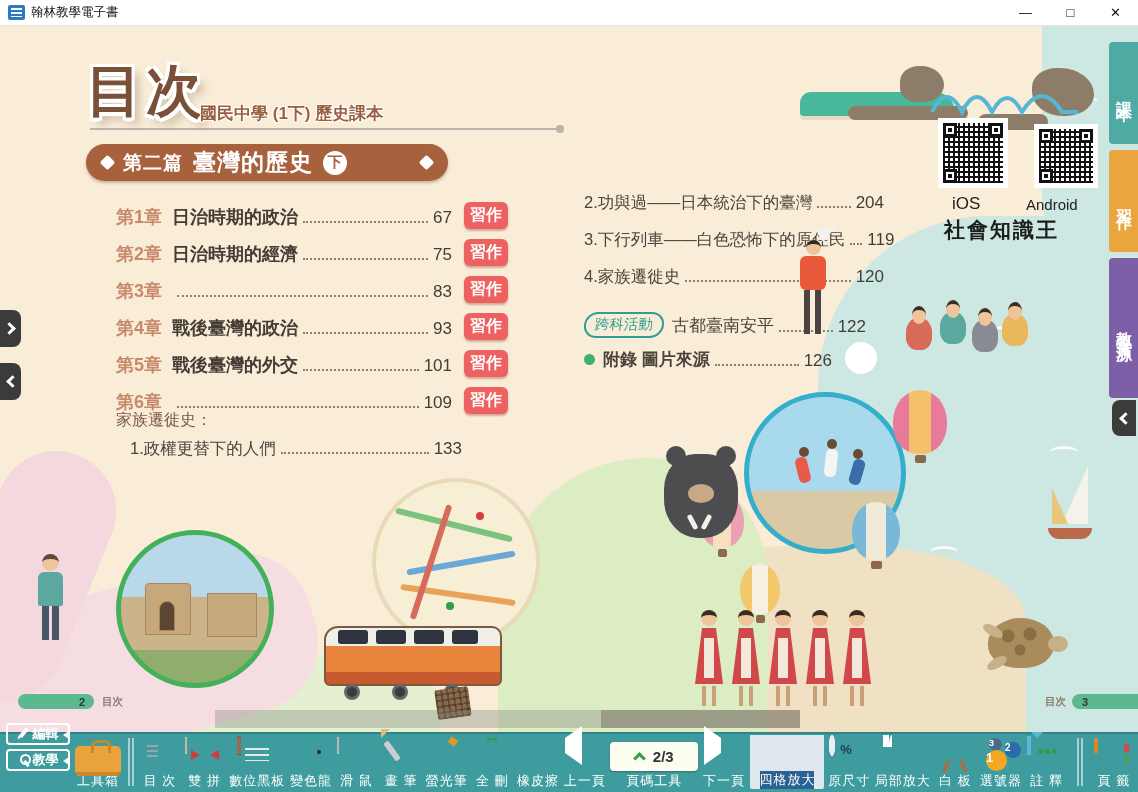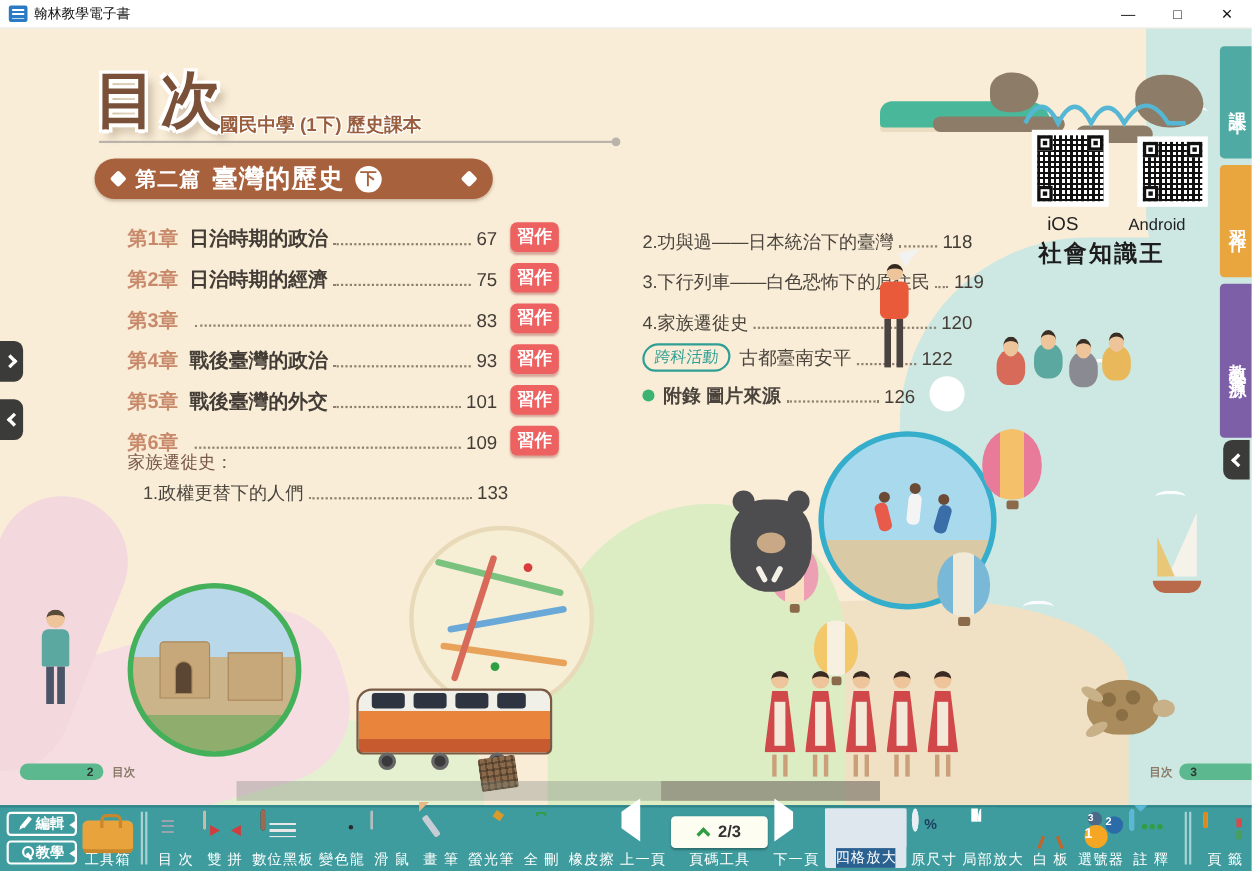--- a/index.html
+++ b/index.html
@@ -67,21 +67,21 @@
   .pg{color:#433d36;font-size:17px;margin-bottom:1px;}
   .hw{background:#ee6161;color:#fff;font-weight:bold;font-size:16px;border-radius:6px;
     width:44px;height:27px;display:flex;align-items:center;justify-content:center;margin-left:12px;
     box-shadow:0 2px 2px rgba(150,40,40,.35);cursor:pointer;}
 
   #explore-h{left:116px;top:384px;font-size:16px;color:#7a5a48;}
   #explore{left:130px;top:406px;width:332px;}
   .sub-row{display:flex;align-items:flex-end;height:28px;font-size:16.5px;color:#4a443c;}
 
   
-  #rcol{left:584px;top:168px;width:300px;text-align:center;}
+  #rcol{left:584px;top:151px;width:300px;text-align:center;}
   .r-row{display:flex;align-items:flex-end;height:37px;font-size:16.5px;color:#4a443c;white-space:nowrap;}
   #cross-row{left:584px;top:278px;width:282px;display:flex;align-items:flex-end;height:34px;}
   .cross-pill{border:2px solid #2f9f93;color:#2f9f93;border-radius:14px;font-size:14.5px;
     padding:1px 9px 2px;transform:skewX(-6deg);white-space:nowrap;margin-right:8px;cursor:pointer;}
   .cross-label{color:#4a443c;font-size:17px;white-space:nowrap;margin-bottom:1px;}
   #appendix-row{left:584px;top:316px;width:248px;display:flex;align-items:flex-end;height:30px;}
   .gdot{width:11px;height:11px;border-radius:50%;background:#3cb371;margin:0 8px 7px 0;flex:0 0 auto;}
   .app-label{color:#4a443c;font-size:17px;font-weight:bold;white-space:nowrap;margin-bottom:1px;}
 
   
@@ -169,21 +169,21 @@
   .chev{width:9px;height:9px;border-top:3px solid #fff;border-right:3px solid #fff;}
   .chev.left{transform:rotate(-135deg);margin-left:3px;}
   .chev.right{transform:rotate(45deg);margin-right:3px;}
   #r-collapse{right:2px;top:374px;width:24px;height:36px;border-radius:8px 0 0 8px;}
   #l-expand{left:0;top:284px;width:21px;height:37px;border-radius:0 8px 8px 0;}
   #l-collapse{left:0;top:337px;width:21px;height:37px;border-radius:0 8px 8px 0;}
 
   
   #toolbar{position:relative;height:60px;background:#3f9c9e;border-top:2px solid #2e8488;
     display:flex;align-items:flex-end;padding:0 4px 3px 6px;}
-  .mode-col{display:flex;flex-direction:column;gap:4px;margin:0 4px 3px 0;}
+  .mode-col{display:flex;flex-direction:column;gap:4px;margin:0 4px 18px 0;}
   .mode-btn{position:relative;width:64px;height:22px;border:2px solid #fff;border-radius:4px;color:#fff;
     font-size:13px;font-weight:bold;display:flex;align-items:center;justify-content:center;gap:3px;cursor:pointer;}
   .mode-btn::after{content:"";position:absolute;right:-1px;top:6px;border-top:4px solid transparent;
     border-bottom:4px solid transparent;border-right:6px solid #fff;}
   .m-ic{width:12px;height:12px;position:relative;flex:0 0 auto;}
   .m-ic.pencil::before{content:"";position:absolute;left:4px;top:-1px;width:4px;height:11px;background:#fff;transform:rotate(40deg);}
   .m-ic.pencil::after{content:"";position:absolute;left:0;top:8px;border-top:4px solid #fff;border-right:4px solid transparent;transform:rotate(12deg);}
   .m-ic.mic::before{content:"";position:absolute;left:2px;top:0;width:7px;height:7px;border:2px solid #fff;border-radius:50%;}
   .m-ic.mic::after{content:"";position:absolute;left:7px;top:6px;width:3px;height:7px;background:#fff;transform:rotate(-35deg);}
 
@@ -366,21 +366,21 @@
         <span>1.政權更替下的人們</span>
         <span class="leader"></span>
         <span class="pg">133</span>
       </div>
     </div>
 
   <div class="abs" id="rcol">
       <div class="r-row">
         <span>2.功與過——日本統治下的臺灣</span>
         <span class="leader"></span>
-        <span class="pg">118</span>
+        <span class="pg">204</span>
       </div>
       <div class="r-row">
         <span>3.下行列車——白色恐怖下的原住民</span>
         <span class="leader"></span>
         <span class="pg">119</span>
       </div>
       <div class="r-row">
         <span>4.家族遷徙史</span>
         <span class="leader"></span>
         <span class="pg">120</span>

